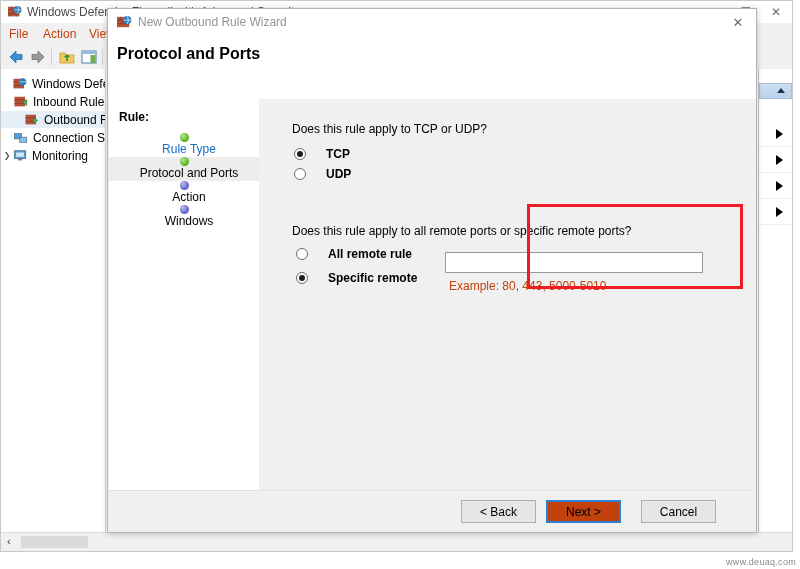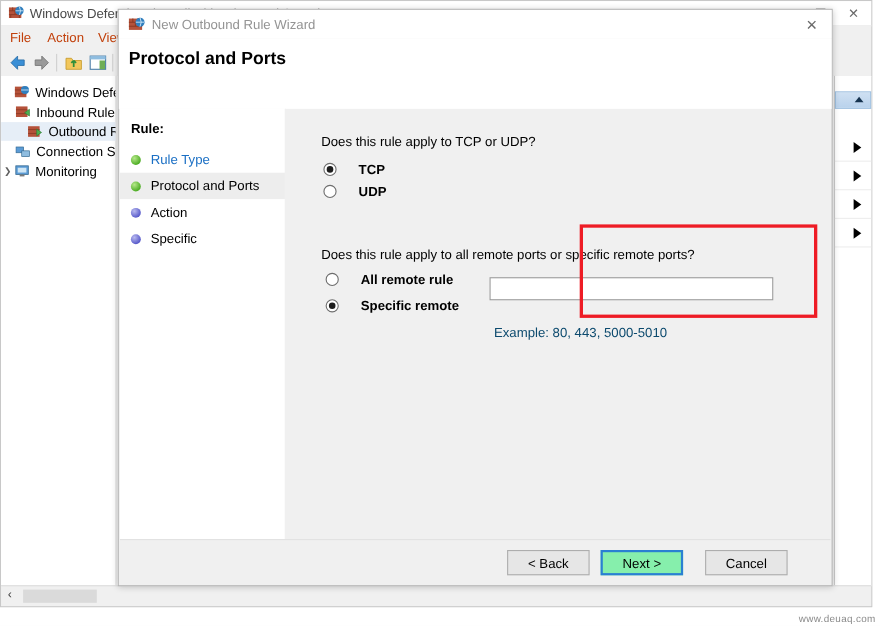--- a/index.html
+++ b/index.html
@@ -127,21 +127,21 @@
   #wiz-steps{
     position:absolute;left:1px;top:90px;width:150px;bottom:40px;
     background:#ffffff;border-right:1px solid #dedede;
   }
   #steps-label{
     position:absolute;left:10px;top:11px;font-size:12px;font-weight:bold;color:#000;
   }
   #steps-list{position:absolute;left:0;right:0;top:34px;}
   .step{
     position:relative;height:24px;display:flex;align-items:center;
-    padding-left:10px;box-sizing:border-box;
+    padding-left:10px;box-sizing:border-box;flex-direction:column;
   }
   .step.current{background:#ededed;}
   .bullet{
     width:9px;height:9px;border-radius:50%;flex:0 0 9px;margin-right:9px;
   }
   .bullet.done{background:radial-gradient(circle at 35% 32%,#b6e88a,#4fae26 70%);}
   .bullet.todo{background:radial-gradient(circle at 35% 32%,#b8b9ef,#5a5ccb 70%);}
   .step-text{font-size:12px;color:#000;white-space:nowrap;}
   .step-text.link{color:#1a6fc4;}
   #wiz-content{
@@ -163,37 +163,37 @@
   }
   .radio-label{font-size:12px;color:#000;white-space:nowrap;}
   .radio-label.bold{font-weight:bold;}
   #port-input{
     position:absolute;left:186px;top:153px;width:258px;height:21px;
     background:#fff;border:1px solid #9a9a9a;box-sizing:border-box;
     font-family:"Liberation Sans",sans-serif;font-size:12px;
     padding:0 3px;color:#000;outline:none;
   }
   #port-example{
-    position:absolute;left:190px;top:196px;font-size:12px;color:#0c4a6e;white-space:nowrap;
+    position:absolute;left:190px;top:180px;font-size:12px;color:#c2410c;white-space:nowrap;
   }
   #red-box{
     position:absolute;left:268px;top:105px;width:216px;height:85px;
     border:3px solid #ee1c25;box-sizing:border-box;
   }
   #wiz-footer{
     position:absolute;left:1px;right:1px;bottom:1px;height:40px;
     background:#f0f0f0;border-top:1px solid #e2e2e2;
   }
   .wbtn{
     position:absolute;top:9px;height:23px;width:75px;
     background:#e6e6e6;border:1px solid #adadad;box-sizing:border-box;
     font-family:"Liberation Sans",sans-serif;font-size:12px;color:#000;
     display:flex;align-items:center;justify-content:center;
   }
-  .wbtn.default{border:2px solid #2a80d2;background:#86efac;}
+  .wbtn.default{border:2px solid #2a80d2;background:#c2410c;}
   #btn-back{right:219px;}
   #btn-next{right:134px;}
   #btn-cancel{right:39px;}
 </style>
 </head>
 <body>
 
 <div id="mmc-window">
 
   <div id="mmc-titlebar">
@@ -365,21 +365,21 @@
       <div class="step current">
         <span class="bullet done"></span>
         <span class="step-text">Protocol and Ports</span>
       </div>
       <div class="step">
         <span class="bullet todo"></span>
         <span class="step-text">Action</span>
       </div>
       <div class="step">
         <span class="bullet todo"></span>
-        <span class="step-text">Specific</span>
+        <span class="step-text">Windows</span>
       </div>
     </div>
   </div>
 
   <div id="wiz-content">
 
     <div id="q1-label">Does this rule apply to TCP or UDP?</div>
 
     <div class="radio-row" style="left:35px;top:48px">
       <span class="radio on"></span>

